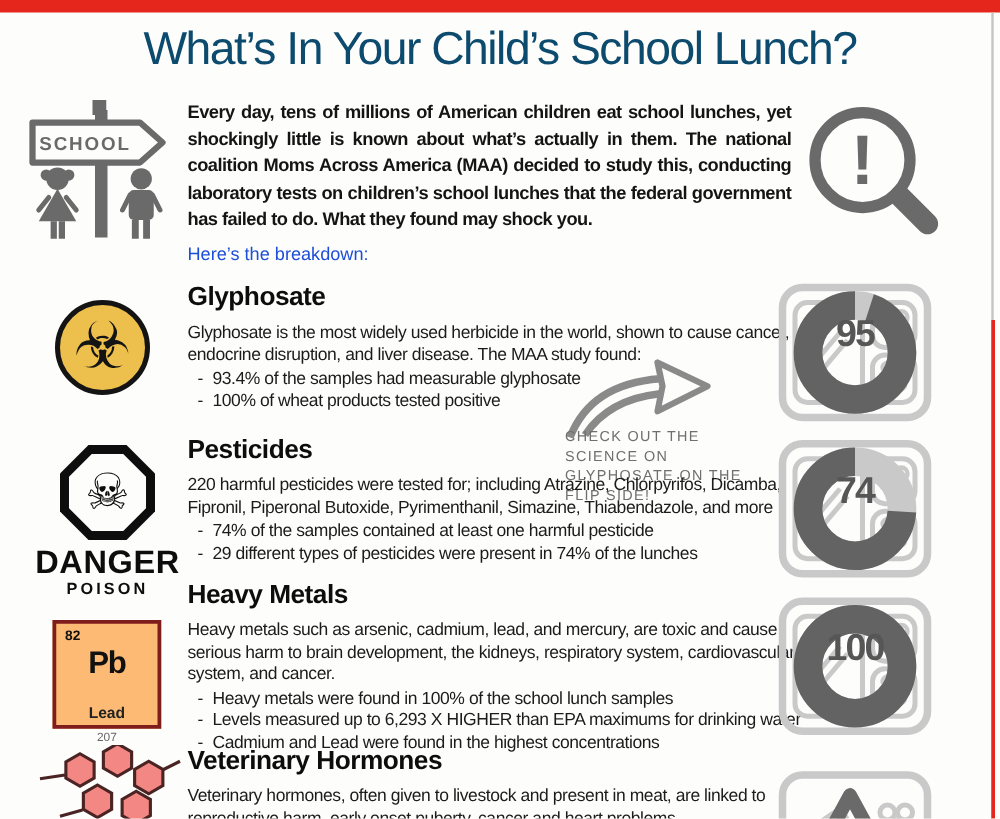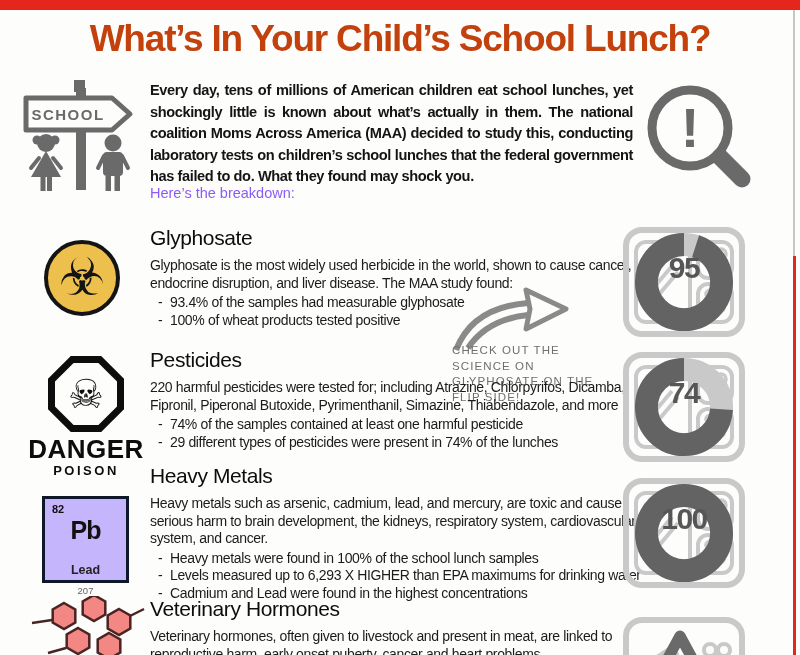--- a/index.html
+++ b/index.html
@@ -7,36 +7,36 @@
   #page {
     position:relative; width:800px; height:655px; overflow:hidden;
     background:#fdfdfc; font-family:"Liberation Sans","DejaVu Sans",sans-serif;
     color:#121212;
   }
   .abs { position:absolute; }
 
   #topbar { left:0; top:0; width:800px; height:10px; background:#e5261d; }
   #title {
     left:0; top:18px; width:800px; text-align:center;
-    font-size:37px; font-weight:bold; letter-spacing:-1.2px; color:#c2410c;
+    font-size:37px; font-weight:normal; letter-spacing:-1.2px; color:#0c4a6e;
   }
 
   #intro {
     left:150px; top:80px; width:483px;
     font-size:14.6px; font-weight:bold; line-height:21.6px;
     text-align:justify; letter-spacing:-0.4px; color:#141414;
   }
-  #breakdown { left:150px; top:185px; font-size:14.5px; color:#8b5cf6;text-align:right; }
+  #breakdown { left:150px; top:196px; font-size:14.5px; color:#1d4ed8;text-align:right; }
 
   .section { left:150px; width:502px; }
   #sec-glyphosate { top:226px; }
   #sec-pesticides { top:348px; }
   #sec-heavymetals { top:464px; }
   #sec-hormones { top:597px; }
-  .section h2 { font-size:21px; font-weight:normal; letter-spacing:-0.4px; color:#0d0d0d; margin-bottom:7px; }
+  .section h2 { font-size:21px; font-weight:bold; letter-spacing:-0.4px; color:#0d0d0d; margin-bottom:7px; }
   .section p { font-size:14px; line-height:17.6px; letter-spacing:-0.35px; color:#1b1b1b; }
   .section ul { list-style:none; margin-top:2px; }
   .section li { display:flex; font-size:14px; line-height:17.6px; letter-spacing:-0.35px; color:#1b1b1b; }
   .section li .dash { width:12px; margin-left:8px; flex:none; }
 
   
   #biohazard {
     left:44px; top:240px; width:76px; height:76px; border-radius:50%;
     background:#edbf4d; border:4px solid #141414;
     display:flex; align-items:center; justify-content:center;
@@ -53,21 +53,21 @@
     width:62px; height:62px; background:#fdfdfc;
     clip-path:polygon(30% 0,70% 0,100% 30%,100% 70%,70% 100%,30% 100%,0 70%,0 30%);
     display:flex; align-items:center; justify-content:center;
   }
   .octagon-inner .glyph { font-family:"DejaVu Sans",sans-serif; font-size:40px; line-height:1; color:#0d0d0d; }
   #danger-word { font-size:26px; font-weight:bold; letter-spacing:0.5px; color:#0d0d0d; margin-top:2px; }
   #poison-word { font-size:13px; font-weight:bold; letter-spacing:2.5px; color:#0d0d0d; margin-top:-2px; }
 
   #pb-box {
     left:42px; top:496px; width:87px; height:87px;
-    background:#c4b5fd; border:3px solid #0f172a;
+    background:#fdba74; border:3px solid #7f1d1d;
     padding:4px 7px; text-align:center;
   }
   #pb-number { text-align:left; font-size:11px; font-weight:bold; color:#111; }
   #pb-symbol { font-size:25px; font-weight:bold; line-height:30px; color:#111; letter-spacing:-1px; }
   #pb-name { font-size:12.5px; font-weight:bold; color:#222; margin-top:18px; }
   #pb-mass { font-size:9.5px; color:#666; margin-top:8px; }
 
   
   #flip-note {
     left:452px; top:343px; width:160px;

